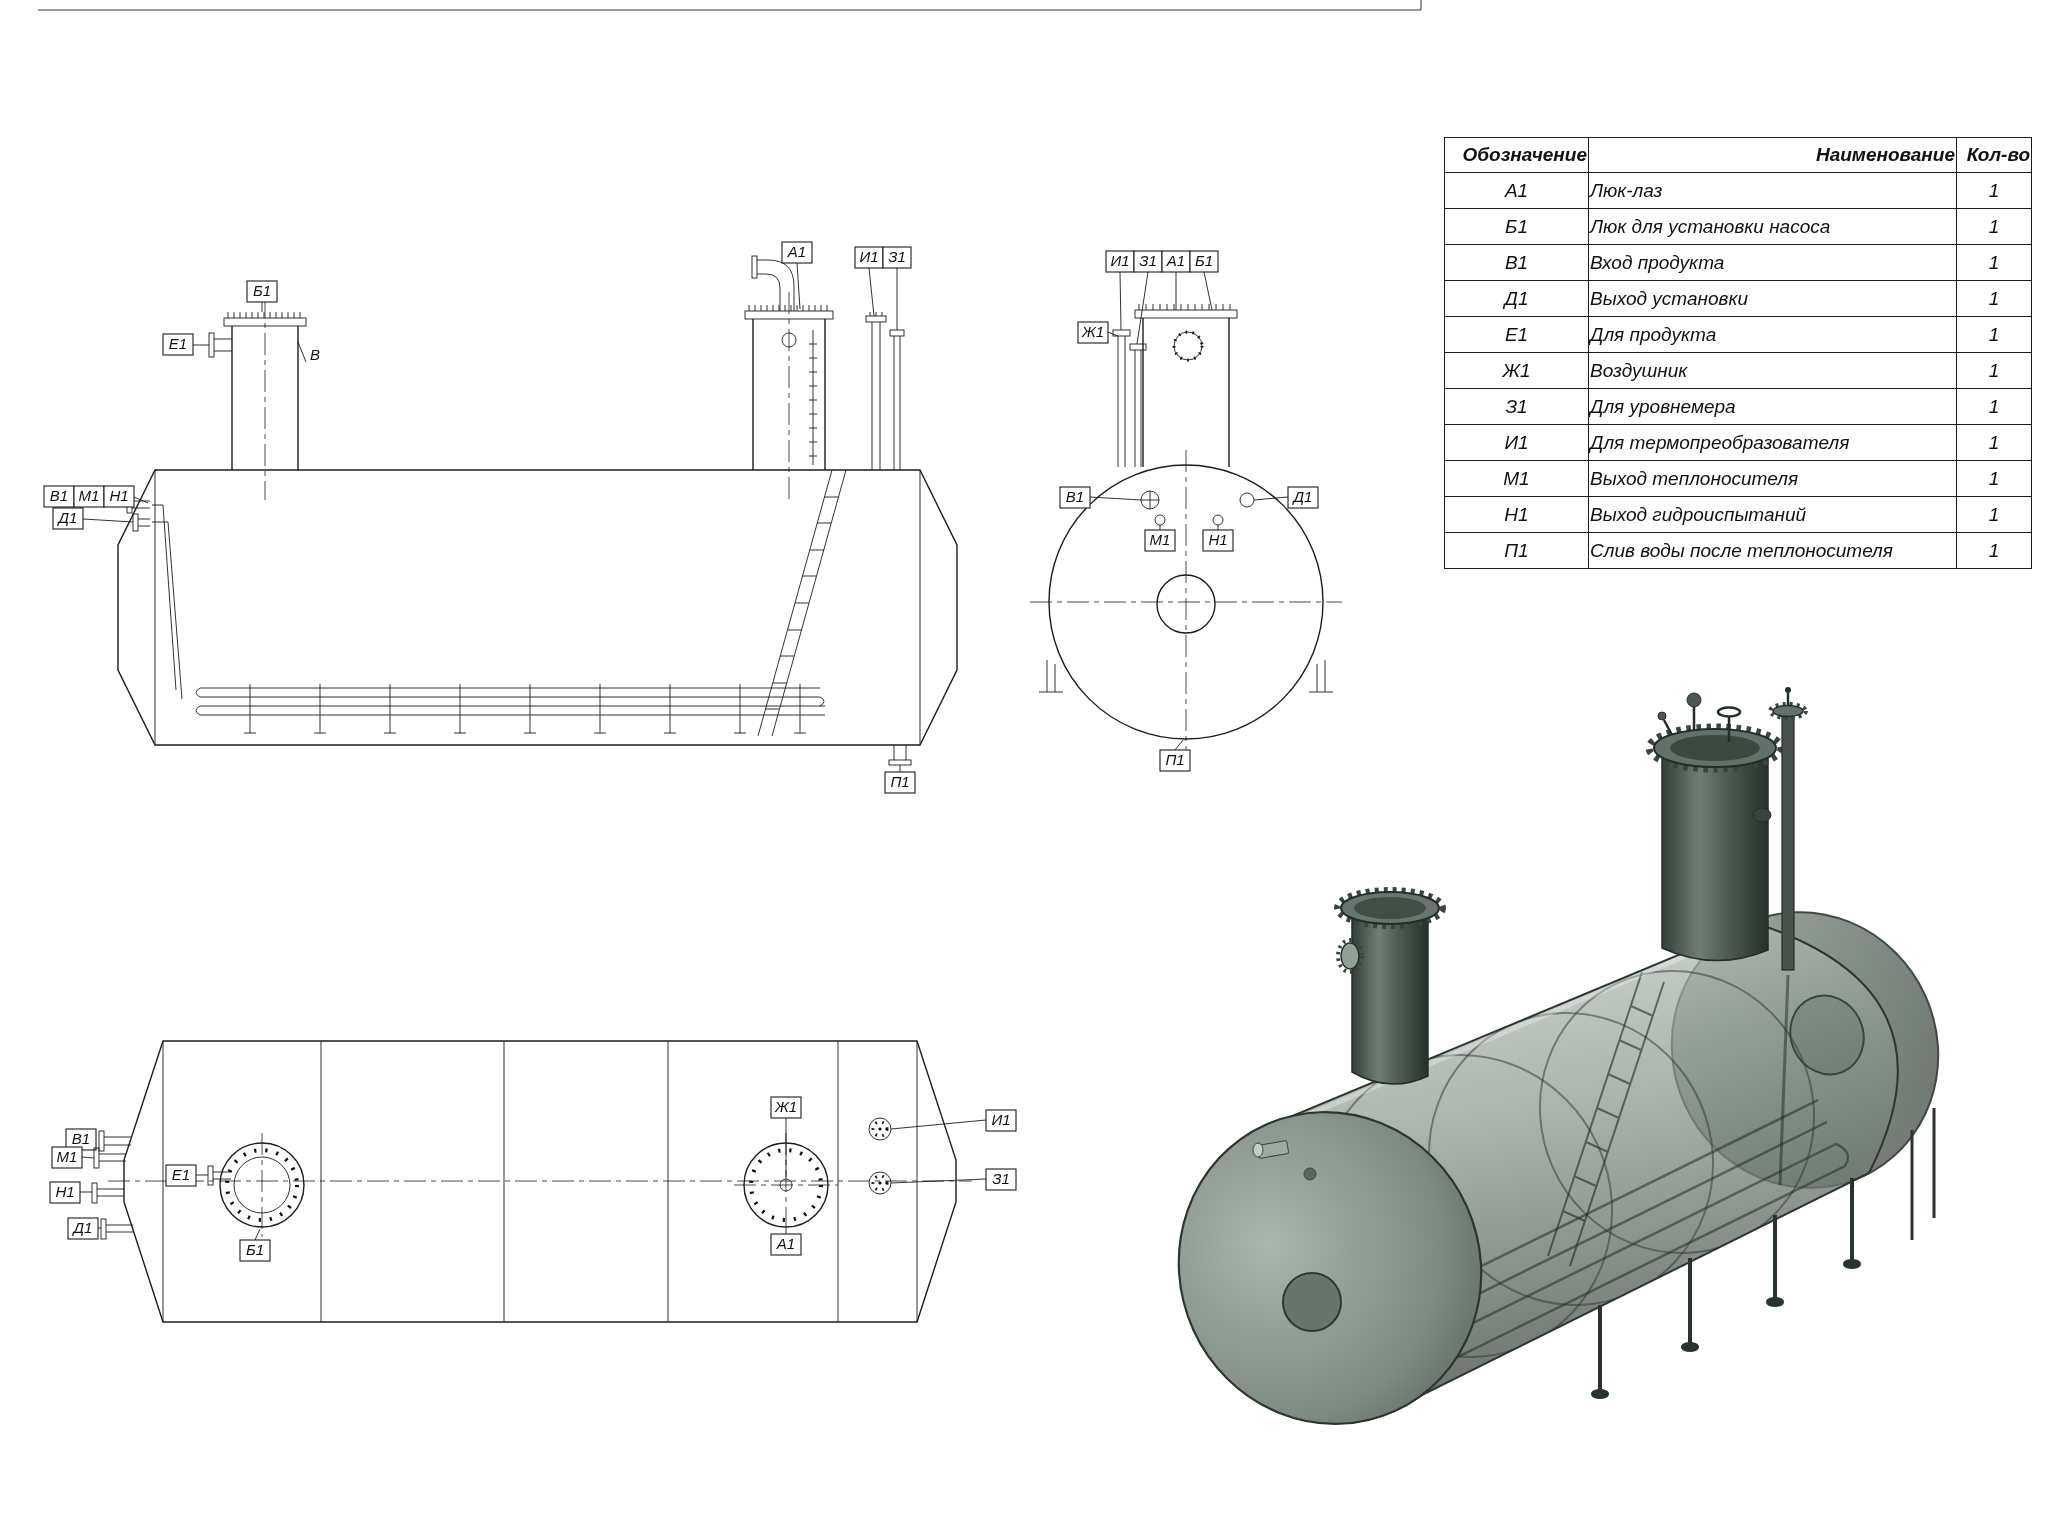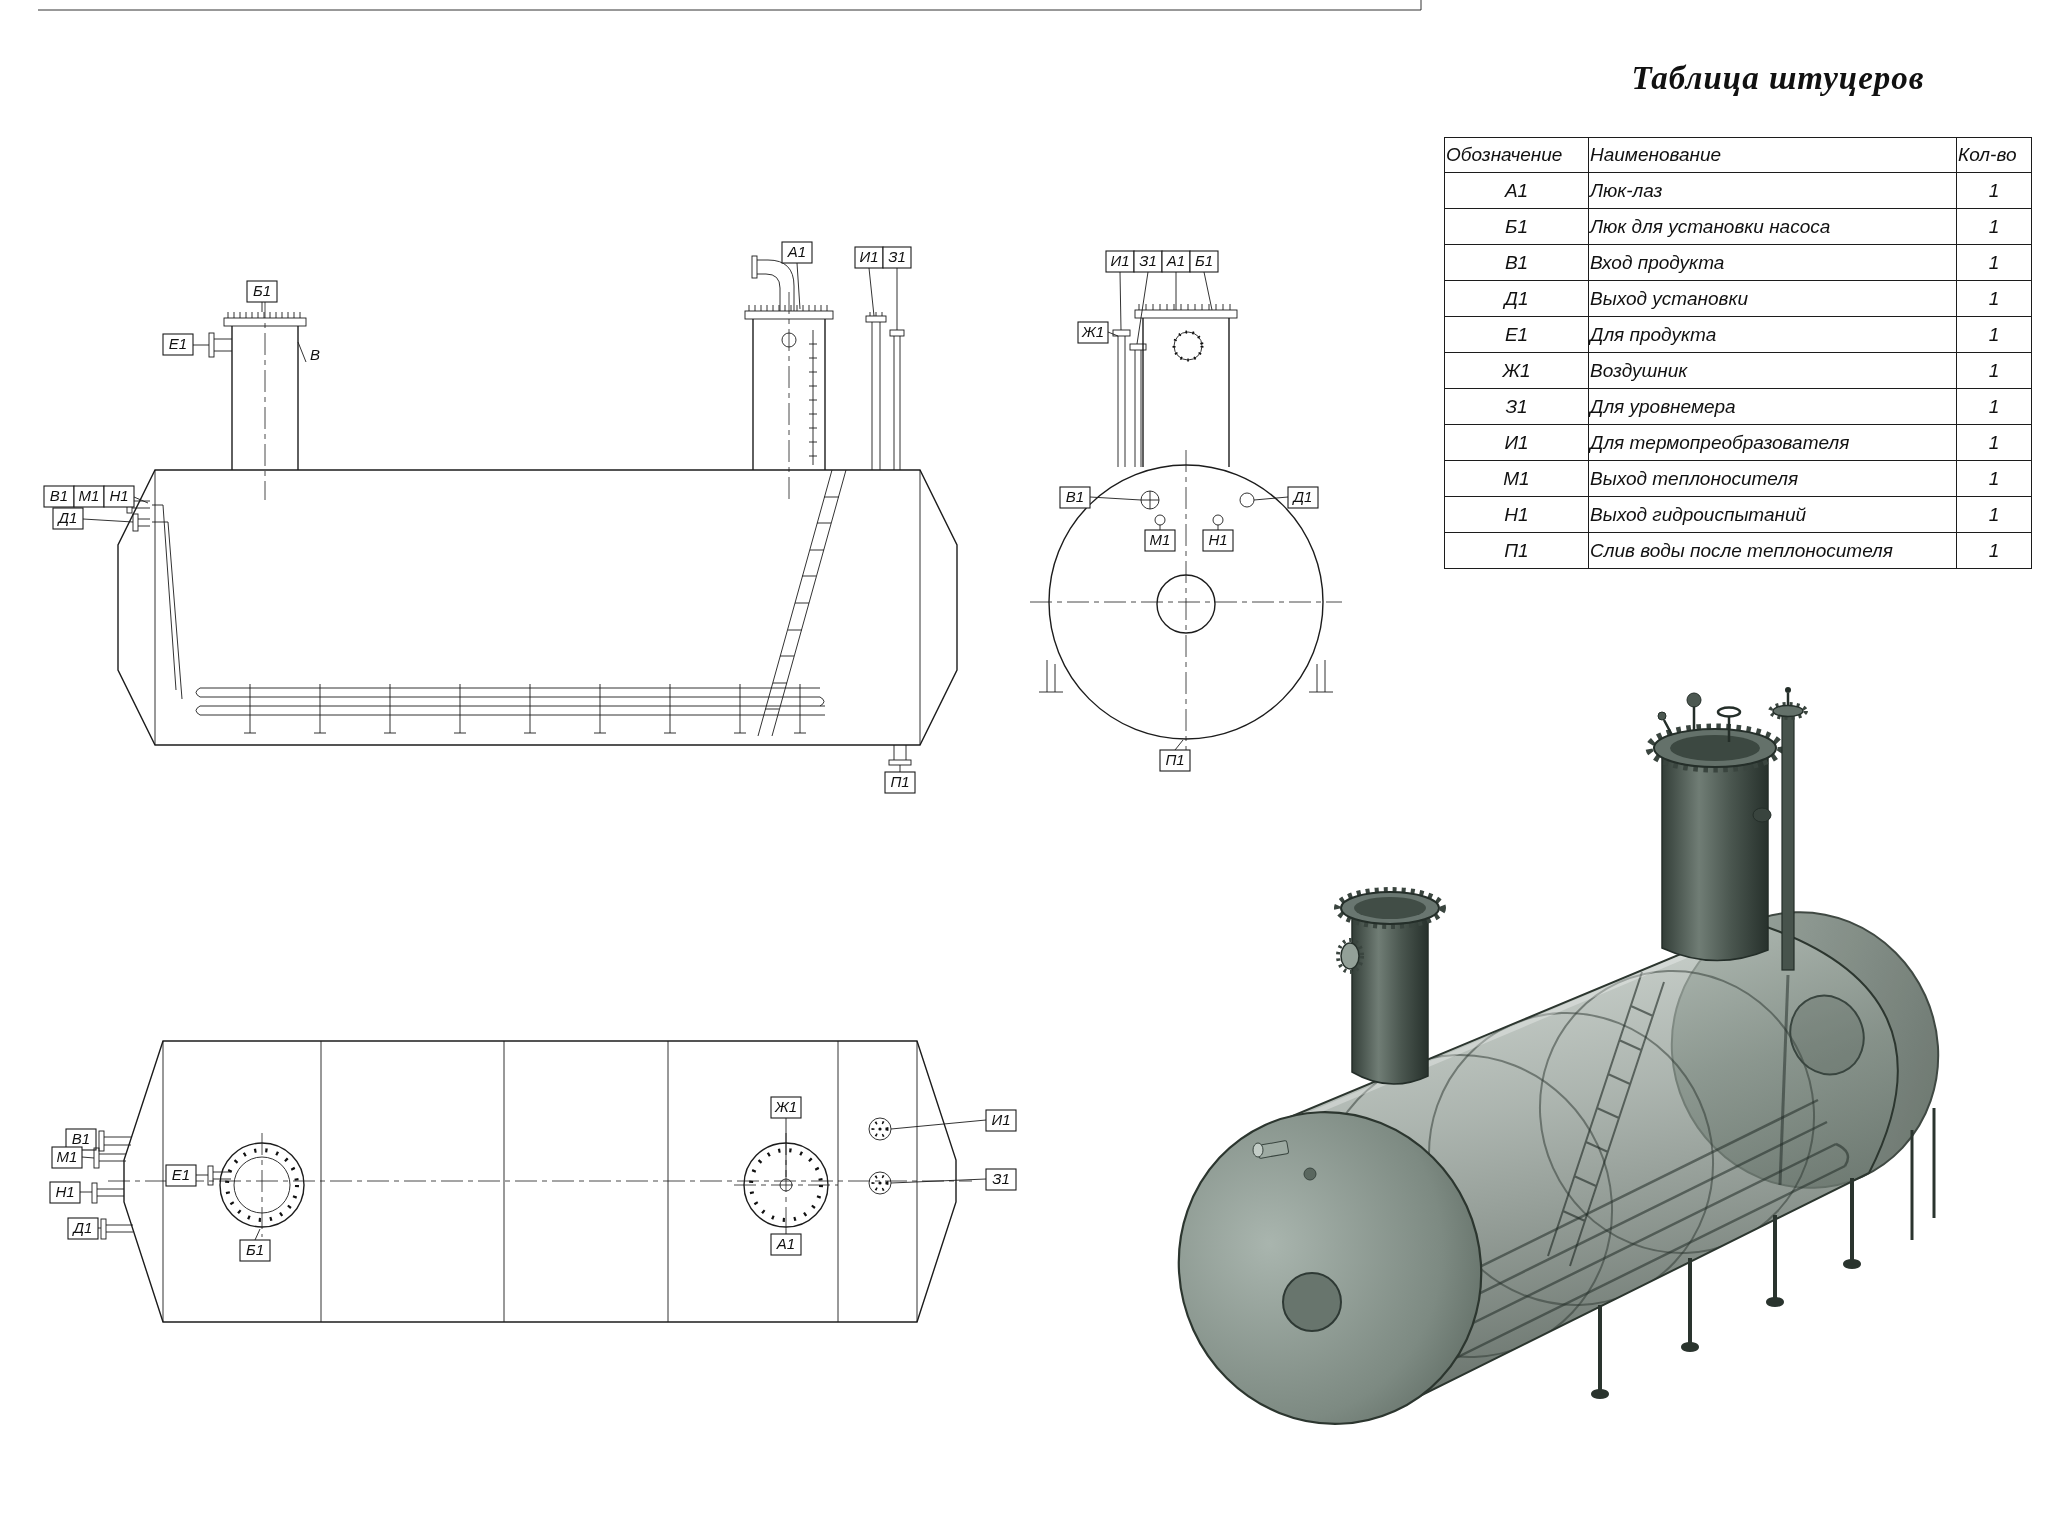--- a/index.html
+++ b/index.html
@@ -13,21 +13,21 @@
   .lblbox{fill:#fff;stroke:#1c1c1c;stroke-width:1.1;}
   .lbltxt{font:italic 15px "Liberation Sans",sans-serif;fill:#111;text-anchor:middle;}
   .dotsring{fill:none;stroke:#111;stroke-width:4;stroke-dasharray:2.2 9;}
   .dotsring-sm{fill:none;stroke:#111;stroke-width:3;stroke-dasharray:1.6 5.4;}
 
   
   .tbl-title{position:absolute;left:1528px;top:60px;width:500px;text-align:center;
     font:italic 700 33px "Liberation Serif",serif;color:#111;letter-spacing:1px;}
   table.nozzle-table{position:absolute;left:1444px;top:137px;width:578px;border-collapse:collapse;table-layout:fixed;}
   table.nozzle-table th,table.nozzle-table td{border:1.4px solid #1c1c1c;font:italic 19px "Liberation Sans",sans-serif;color:#111;overflow:hidden;white-space:nowrap;}
-  table.nozzle-table th{height:32px;font-weight:normal;text-align:left;margin-top:44px;}
+  table.nozzle-table th{height:32px;font-weight:bold;text-align:right;margin-top:44px;}
   table.nozzle-table td{height:33px;}
   .c-code{width:141px;text-align:center;}
   .c-name{width:365px;text-align:left;}
   .c-qty{width:72px;text-align:center;}
 </style>
 </head>
 <body>
 
 <div class="sheet">
 
@@ -430,21 +430,20 @@
     <g>
       <rect x="1782" y="712" width="12" height="258" fill="#47534c" stroke="#242e29" stroke-width="1.2"></rect>
       <ellipse cx="1788" cy="711" rx="18" ry="7" fill="none" stroke="#3a453f" stroke-width="4" stroke-dasharray="3 4"></ellipse>
       <ellipse cx="1788" cy="711" rx="15" ry="5.5" fill="#64716a" stroke="#242e29" stroke-width="1.5"></ellipse>
       <line x1="1788" y1="705" x2="1788" y2="693" stroke="#242e29" stroke-width="2.5"></line>
       <circle cx="1788" cy="690" r="3" fill="#242e29"></circle>
     </g>
   </g>
 </svg>
 
-<div class="tbl-title">Таблица штуцеров</div>
 
 <table class="nozzle-table">
   <thead>
     <tr>
       <th class="c-code">Обозначение</th>
       <th class="c-name">Наименование</th>
       <th class="c-qty">Кол-во</th>
     </tr>
   </thead>
   <tbody>

